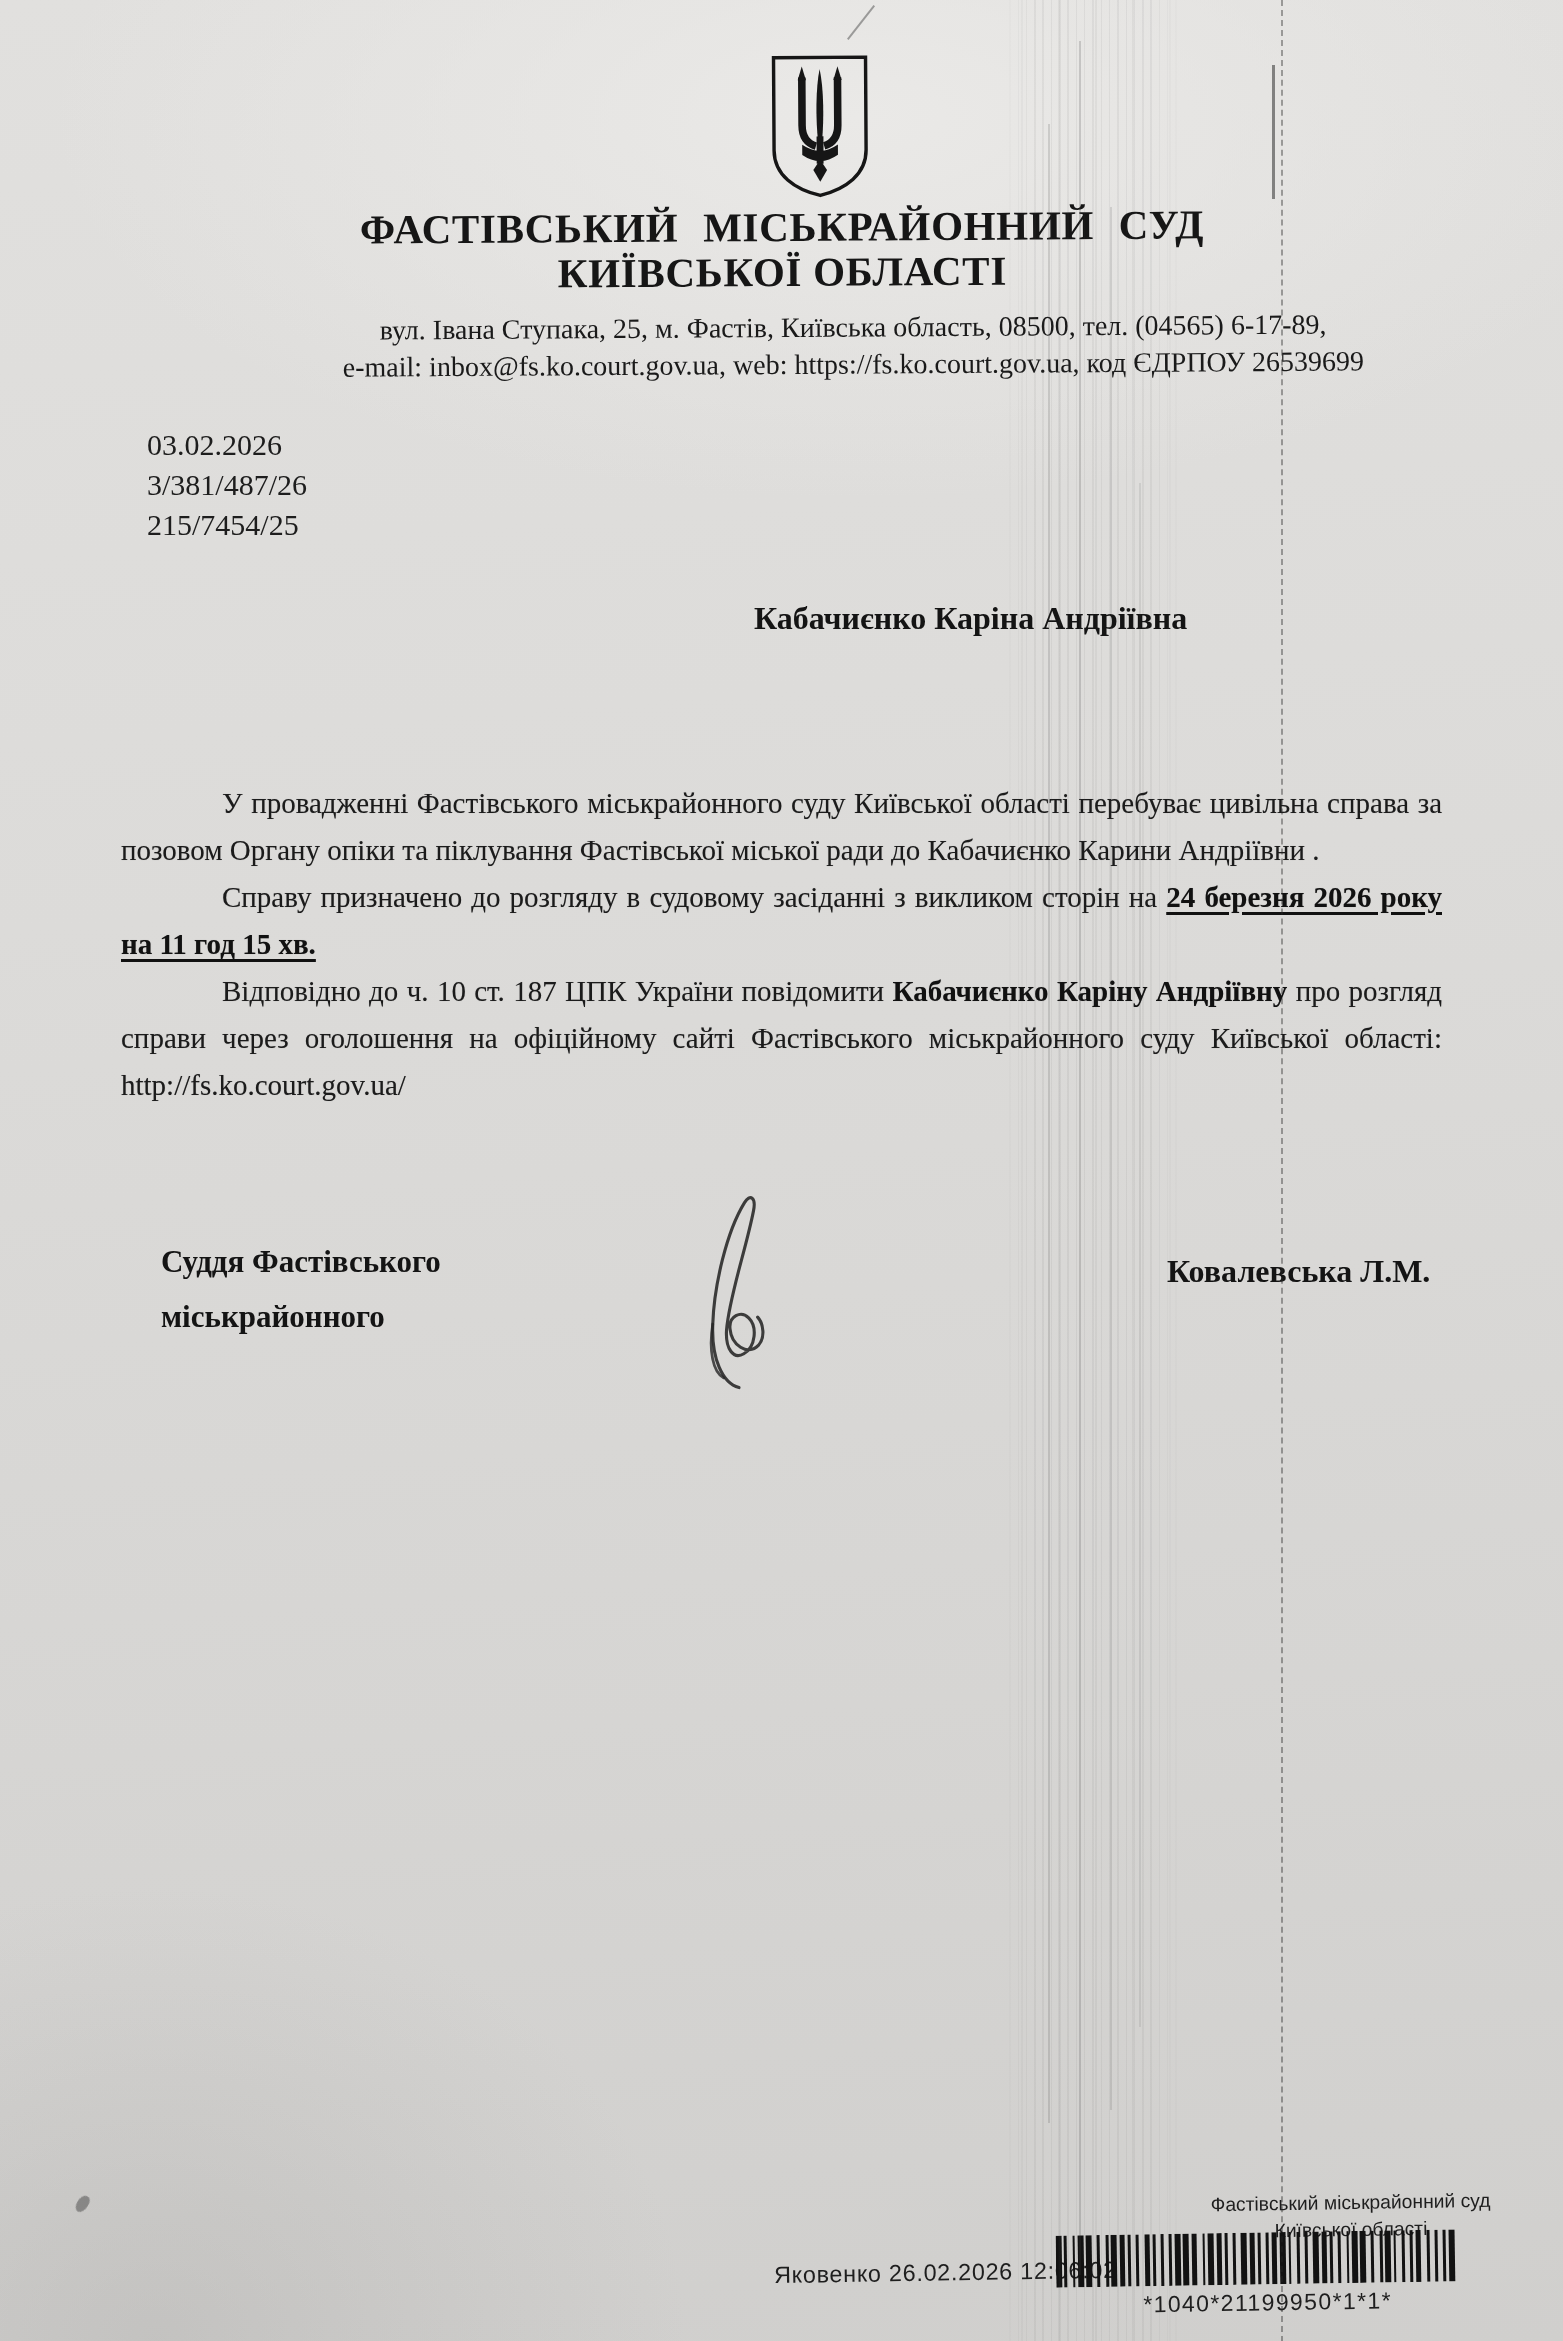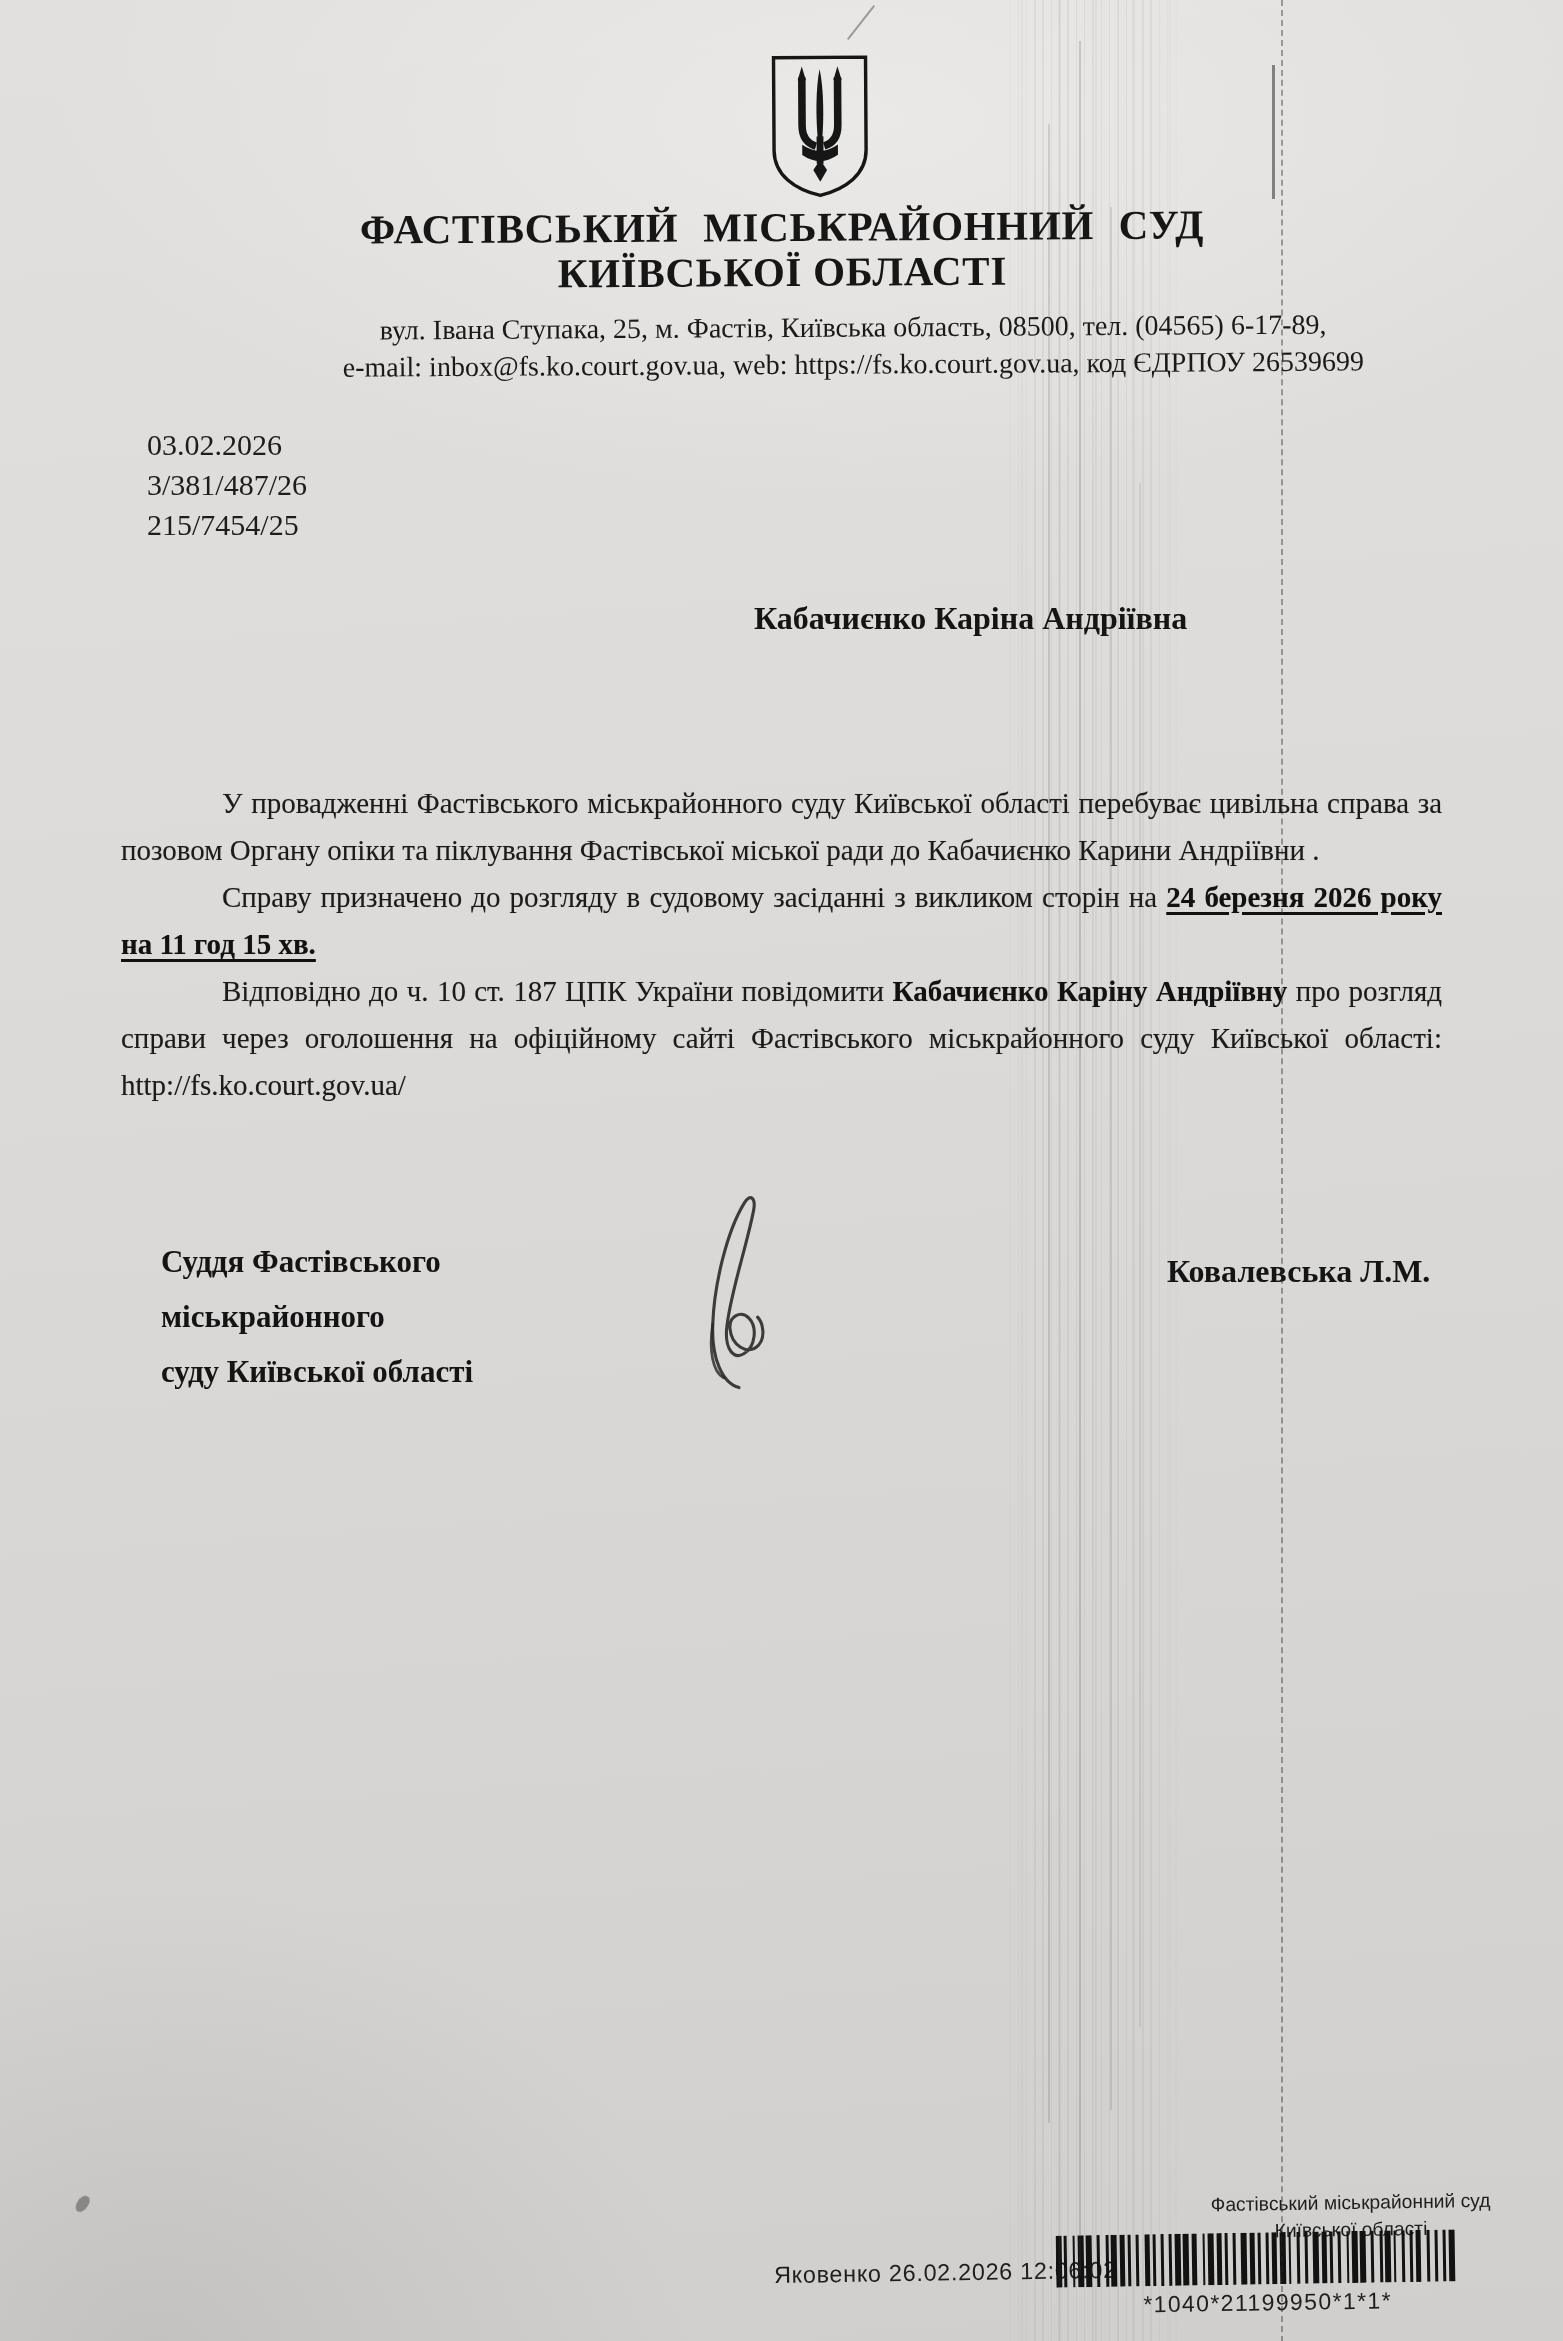--- a/index.html
+++ b/index.html
@@ -98,21 +98,20 @@
 
   <div class="bodytext">
     <p><span>У провадженні Фастівського міськрайонного суду Київської області перебуває цивільна справа за позовом Органу опіки та піклування Фастівської міської ради до Кабачиєнко Карини Андріївни .</span></p>
     <p><span>Справу призначено до розгляду в судовому засіданні з викликом сторін на </span><span class="bu">24 березня 2026 року на 11 год 15 хв.</span></p>
     <p><span>Відповідно до ч. 10 ст. 187 ЦПК України повідомити </span><span class="b">Кабачиєнко Каріну Андріївну</span><span> про розгляд справи через оголошення на офіційному сайті Фастівського міськрайонного суду Київської області: </span><span class="u">http://fs.ko.court.gov.ua/</span></p>
   </div>
 
   <div class="sig-title">
     <div>Суддя Фастівського</div>
     <div>міськрайонного</div>
-    <div>суду Київської області</div>
   </div>
 
   <span class="signature-wrap">
     <svg width="159" height="214" viewBox="0 0 230 310" aria-hidden="true">
       <path d="M136,292 C112,286 96,250 98,200 C100,144 118,66 144,24 C152,11 161,16 157,36 C146,92 122,160 118,208 C116,236 128,252 143,243 C160,233 163,204 150,191 C139,180 121,188 123,207 C125,230 148,247 164,231 C174,220 172,200 163,190" fill="none" stroke="#262626" stroke-width="4.5" stroke-linecap="round" opacity="0.88"></path>
       <path d="M98,200 C92,238 98,270 114,278" fill="none" stroke="#262626" stroke-width="4" stroke-linecap="round" opacity="0.8"></path>
     </svg>
   </span>
 
   <div class="judge-name">Ковалевська Л.М.</div>

